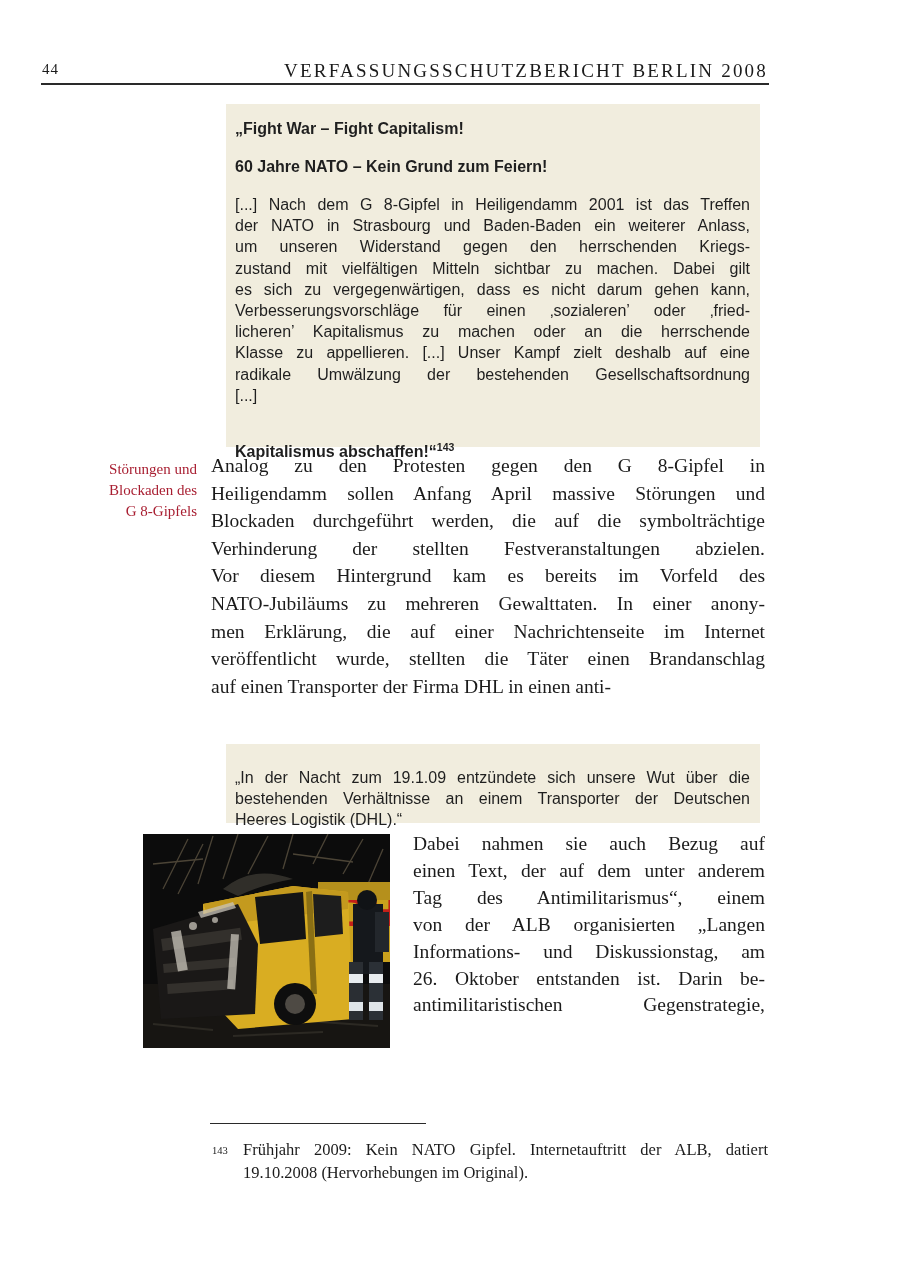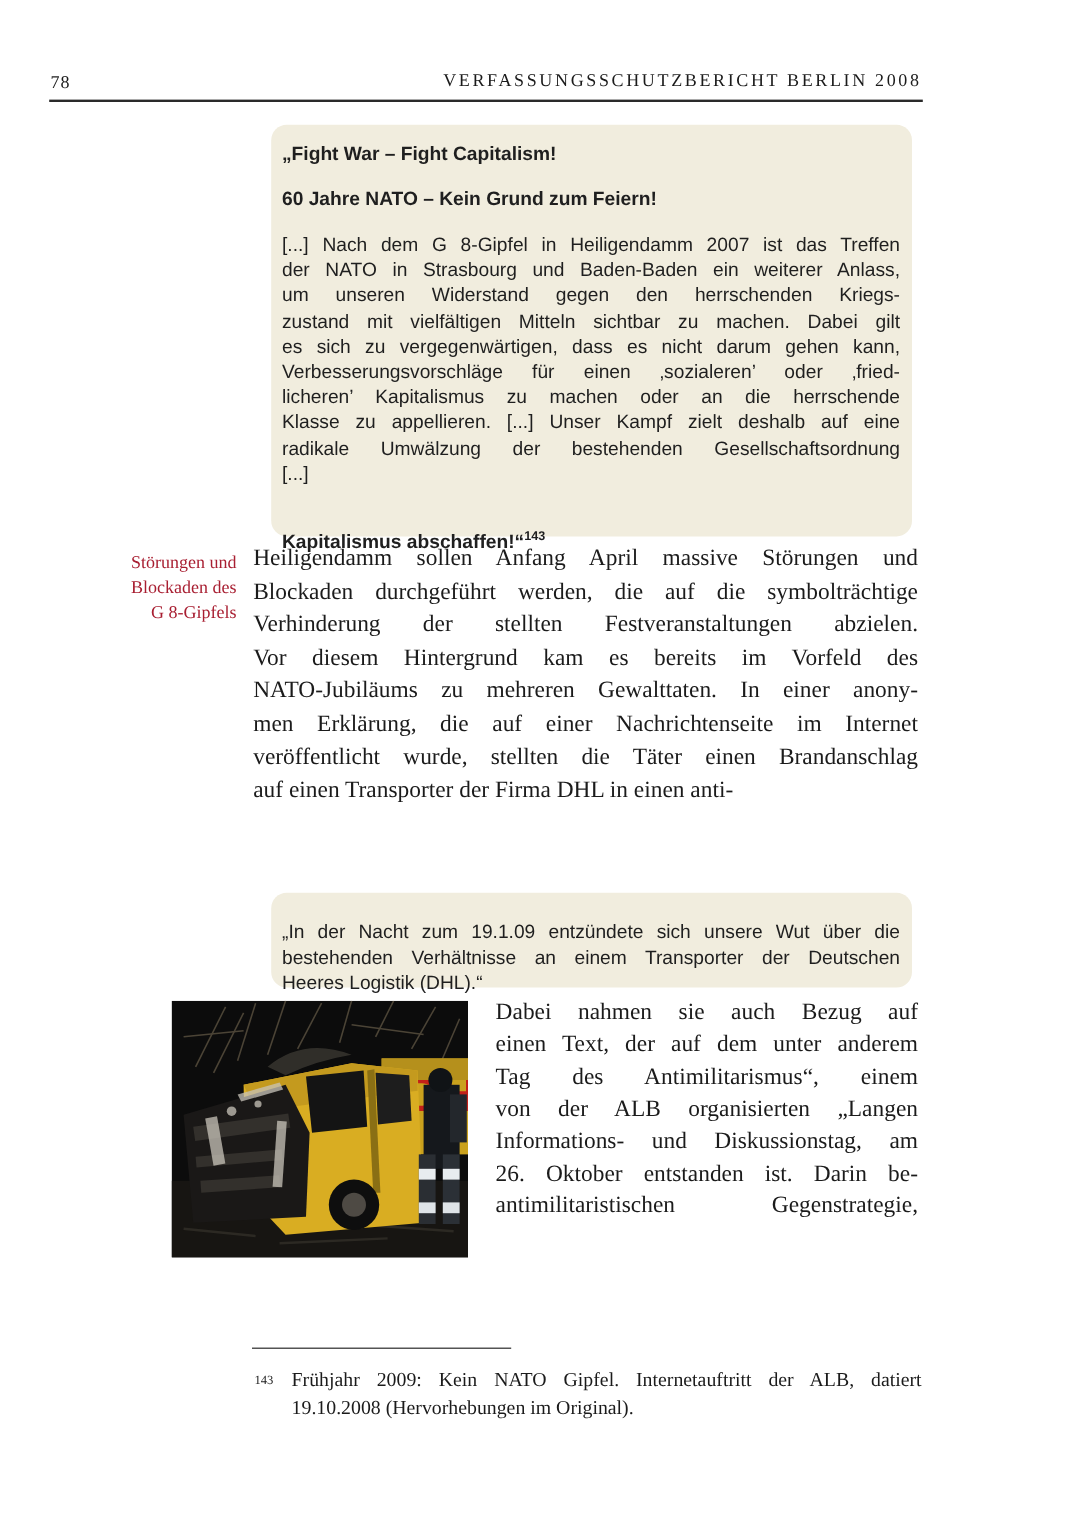--- a/index.html
+++ b/index.html
@@ -2,27 +2,27 @@
 <html lang="de"><head>
 <meta charset="utf-8">
 <style>
   html,body{margin:0;padding:0;background:#ffffff;}
   .page{
     position:relative;width:900px;height:1272px;background:#ffffff;
     font-family:"Liberation Serif",serif;color:#1b1b1b;overflow:hidden;
   }
   
   .hdr-num{position:absolute;left:42px;top:61px;font-size:15px;letter-spacing:1px;}
-  .hdr-title{position:absolute;right:132px;top:60px;font-size:15px;letter-spacing:2.2px;white-space:nowrap;}
+  .hdr-title{position:absolute;right:132px;top:60px;font-size:19px;letter-spacing:2.2px;white-space:nowrap;}
   .hdr-rule{position:absolute;left:41px;top:83px;width:728px;border-top:2px solid #2a2a2a;}
   
   .qbox{
     position:absolute;left:226px;width:534px;background:#f1edde;
     font-family:"Liberation Sans",sans-serif;color:#1f1f1f;
-    box-sizing:border-box;padding:12px 10px 12px 9px;border-radius:13px;
+    box-sizing:border-box;padding:12px 10px 12px 9px;
   }
   .qbox1{top:104px;height:343px;}
   .qbox2{top:744px;height:79px;padding-top:23px;}
   .q-head{font-weight:bold;font-size:16px;line-height:21px;margin:2px 0 17px 0;}
   .q-close{font-weight:bold;font-size:16px;line-height:21px;margin-top:31px;}
   .q-close sup{font-weight:bold;font-size:10.5px;}
   .qlines{font-size:16px;line-height:21.2px;}
   
   .lines > div{text-align:justify;text-align-last:justify;white-space:normal;}
   .last-left > div:last-child{text-align-last:left;}
@@ -42,49 +42,50 @@
   .fn-rule{position:absolute;left:210px;top:1123px;width:216px;border-top:1.5px solid #2a2a2a;}
   .footnote{position:absolute;left:212px;top:1139px;width:556px;font-size:16.5px;line-height:22.5px;display:flex;}
   .footnote .fn-ref{font-size:10.5px;margin-top:1px;width:31px;flex:0 0 31px;}
   .footnote .fn-text{flex:1;}
 </style>
 </head>
 <body>
 
 <div class="page">
 
-  <div class="hdr-num">78</div>
+  <div class="hdr-num">44</div>
   <div class="hdr-title">VERFASSUNGSSCHUTZBERICHT BERLIN 2008</div>
   <div class="hdr-rule"></div>
 
   <div class="qbox qbox1">
     <div class="q-head">„Fight War – Fight Capitalism!</div>
     <div class="q-head">60 Jahre NATO – Kein Grund zum Feiern!</div>
     <div class="qlines lines last-left">
-        <div>[...] Nach dem G 8-Gipfel in Heiligendamm 2007 ist das Treffen</div>
+        <div>[...] Nach dem G 8-Gipfel in Heiligendamm 2001 ist das Treffen</div>
         <div>der NATO in Strasbourg und Baden-Baden ein weiterer Anlass,</div>
         <div>um unseren Widerstand gegen den herrschenden Kriegs-</div>
         <div>zustand mit vielfältigen Mitteln sichtbar zu machen. Dabei gilt</div>
         <div>es sich zu vergegenwärtigen, dass es nicht darum gehen kann,</div>
         <div>Verbesserungsvorschläge für einen ‚sozialeren’ oder ‚fried-</div>
         <div>licheren’ Kapitalismus zu machen oder an die herrschende</div>
         <div>Klasse zu appellieren. [...] Unser Kampf zielt deshalb auf eine</div>
         <div>radikale Umwälzung der bestehenden Gesellschaftsordnung</div>
         <div>[...]</div>
       </div>
     <div class="q-close"><span>Kapitalismus abschaffen!“</span><sup>143</sup></div>
   </div>
 
   <div class="margin-note lines align-right">
       <div>Störungen und</div>
       <div>Blockaden des</div>
       <div>G 8-Gipfels</div>
     </div>
 
   <div class="main-par lines last-left">
+      <div>Analog zu den Protesten gegen den G 8-Gipfel in</div>
       <div>Heiligendamm sollen Anfang April massive Störungen und</div>
       <div>Blockaden durchgeführt werden, die auf die symbolträchtige</div>
       <div>Verhinderung der stellten Festveranstaltungen abzielen.</div>
       <div>Vor diesem Hintergrund kam es bereits im Vorfeld des</div>
       <div>NATO-Jubiläums zu mehreren Gewalttaten. In einer anony-</div>
       <div>men Erklärung, die auf einer Nachrichtenseite im Internet</div>
       <div>veröffentlicht wurde, stellten die Täter einen Brandanschlag</div>
       <div>auf einen Transporter der Firma DHL in einen anti-</div>
     </div>
 

